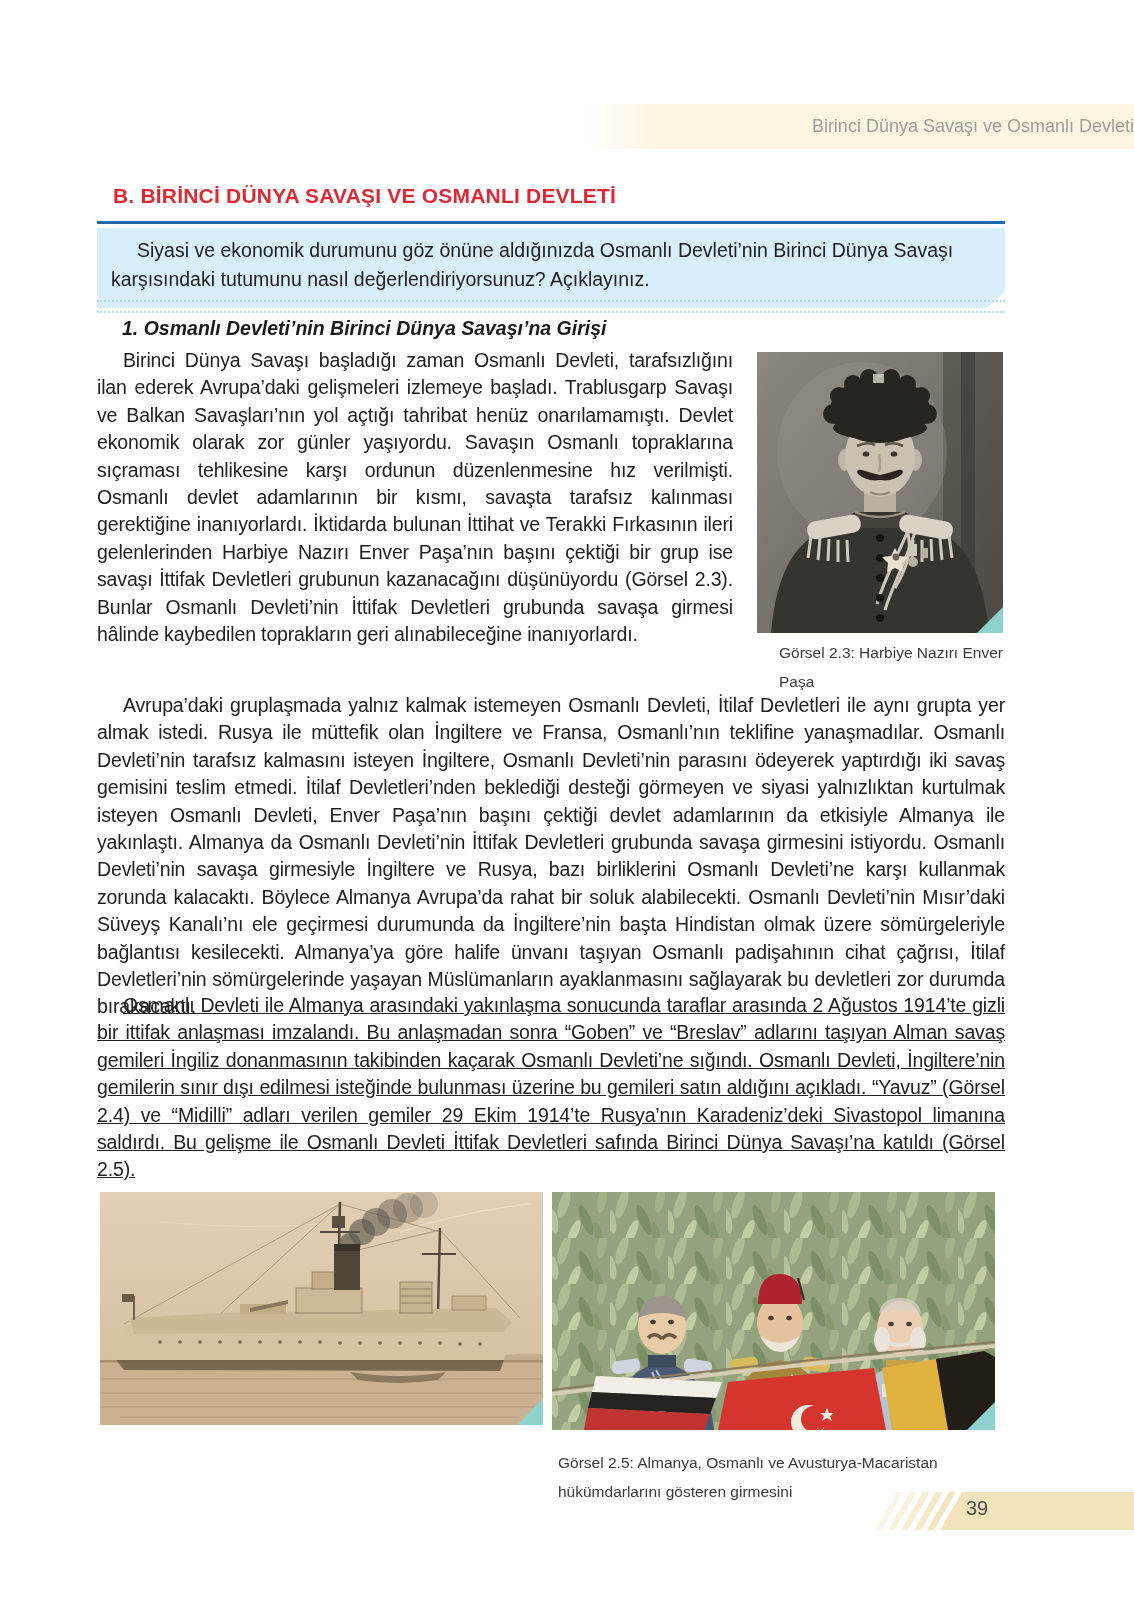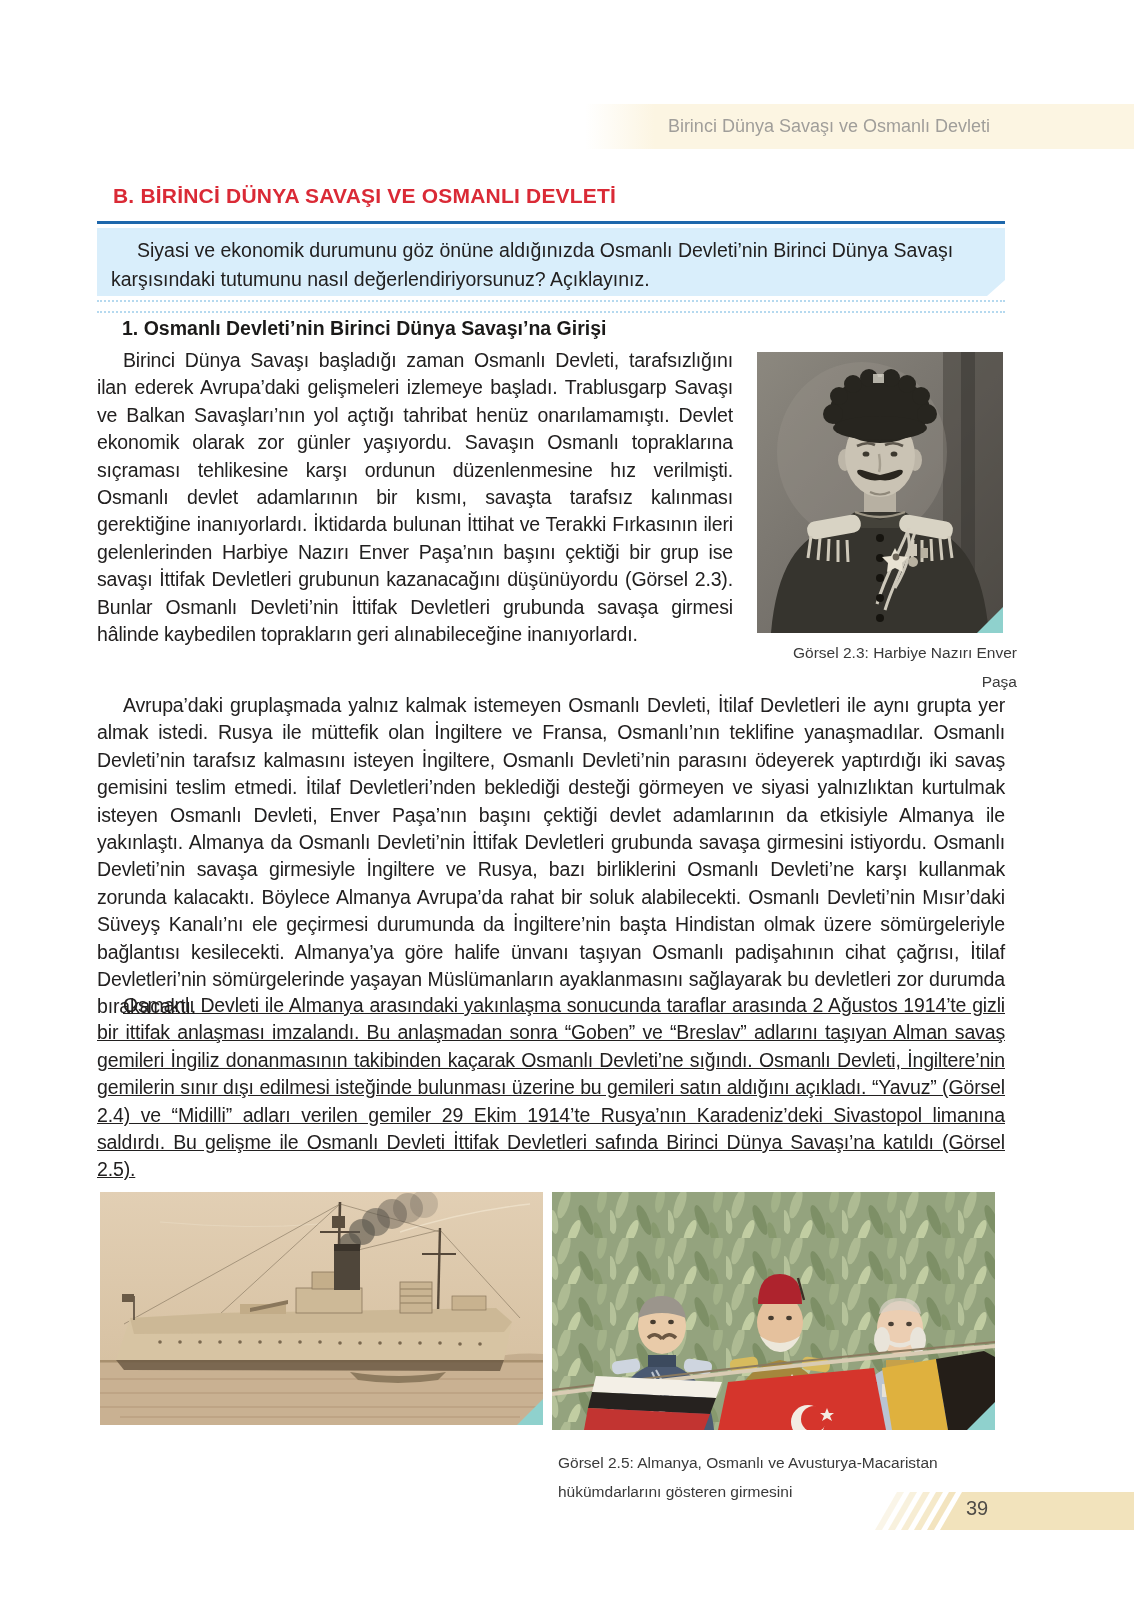--- a/index.html
+++ b/index.html
@@ -22,59 +22,59 @@
     color:var(--body-ink);
   }
   .abs{position:absolute;}
   
   .header-band{
     left:585px;top:104px;width:549px;height:45px;
     background:linear-gradient(90deg, rgba(252,245,226,0) 0px, var(--header-band-bg) 70px);
     display:flex;align-items:center;justify-content:flex-end;
   }
   .header-band span{
-    font-size:18px;color:var(--header-ink);padding-right:144px;white-space:nowrap;
+    font-size:18px;color:var(--header-ink);white-space:nowrap;
   }
   
   .section-title{
     left:113px;top:184px;width:900px;
     font-size:21px;font-weight:bold;color:var(--accent-red);
     letter-spacing:0.2px;
   }
   .blue-rule{left:97px;top:221px;width:908px;height:3px;background:var(--rule-blue);}
   .question-box{
-    left:97px;top:228px;width:908px;height:68px;
+    left:97px;top:228px;width:908px;height:80px;
     background:var(--question-box-bg);
     clip-path:polygon(0 0,100% 0,100% calc(100% - 16px),calc(100% - 18px) 100%,0 100%);
   }
   .question-box p{
     margin:0;padding:8px 16px 0 14px;
     font-size:19.5px;line-height:29px;text-indent:26px;color:var(--body-ink);
   }
   .dotted-sep{left:97px;width:908px;height:0;border-top:2px dotted var(--dotted-blue);}
   .subsection-title{
     left:122px;top:317px;width:880px;
-    font-size:19.5px;font-weight:bold;color:#1b1a19;
+    font-size:19.5px;font-weight:bold;color:#1b1a19;font-style:italic;
   }
   .body-par{
     margin:0;font-size:19.5px;line-height:27.4px;text-align:justify;
     text-indent:26px;color:var(--body-ink);letter-spacing:-0.15px;
   }
   .par-1{left:97px;top:347px;width:636px;}
   .par-2{left:97px;top:692px;width:908px;}
   .par-3{left:97px;top:992px;width:908px;text-decoration:underline;}
   .figure{overflow:hidden;}
   .figure svg{display:block;}
   .fig-2-3{left:757px;top:352px;width:246px;height:281px;}
   .fig-2-4{left:100px;top:1192px;width:443px;height:233px;}
   .fig-2-5{left:552px;top:1192px;width:443px;height:238px;}
   .caption{
     font-size:15.5px;line-height:29px;color:var(--caption-ink);
   }
-  .cap-2-3{left:757px;top:638px;width:260px;text-align:right;}
+  .cap-2-3{left:779px;top:638px;width:260px;}
   .cap-2-4{left:100px;top:1441px;width:360px;}
   .cap-2-5{left:558px;top:1448px;width:470px;}
   
   .footer-band{left:860px;top:1492px;width:274px;height:38px;}
   .page-number{
     left:966px;top:1497px;width:40px;text-align:left;
     font-size:20px;color:#4f4c47;
   }
 </style>
 </head>

